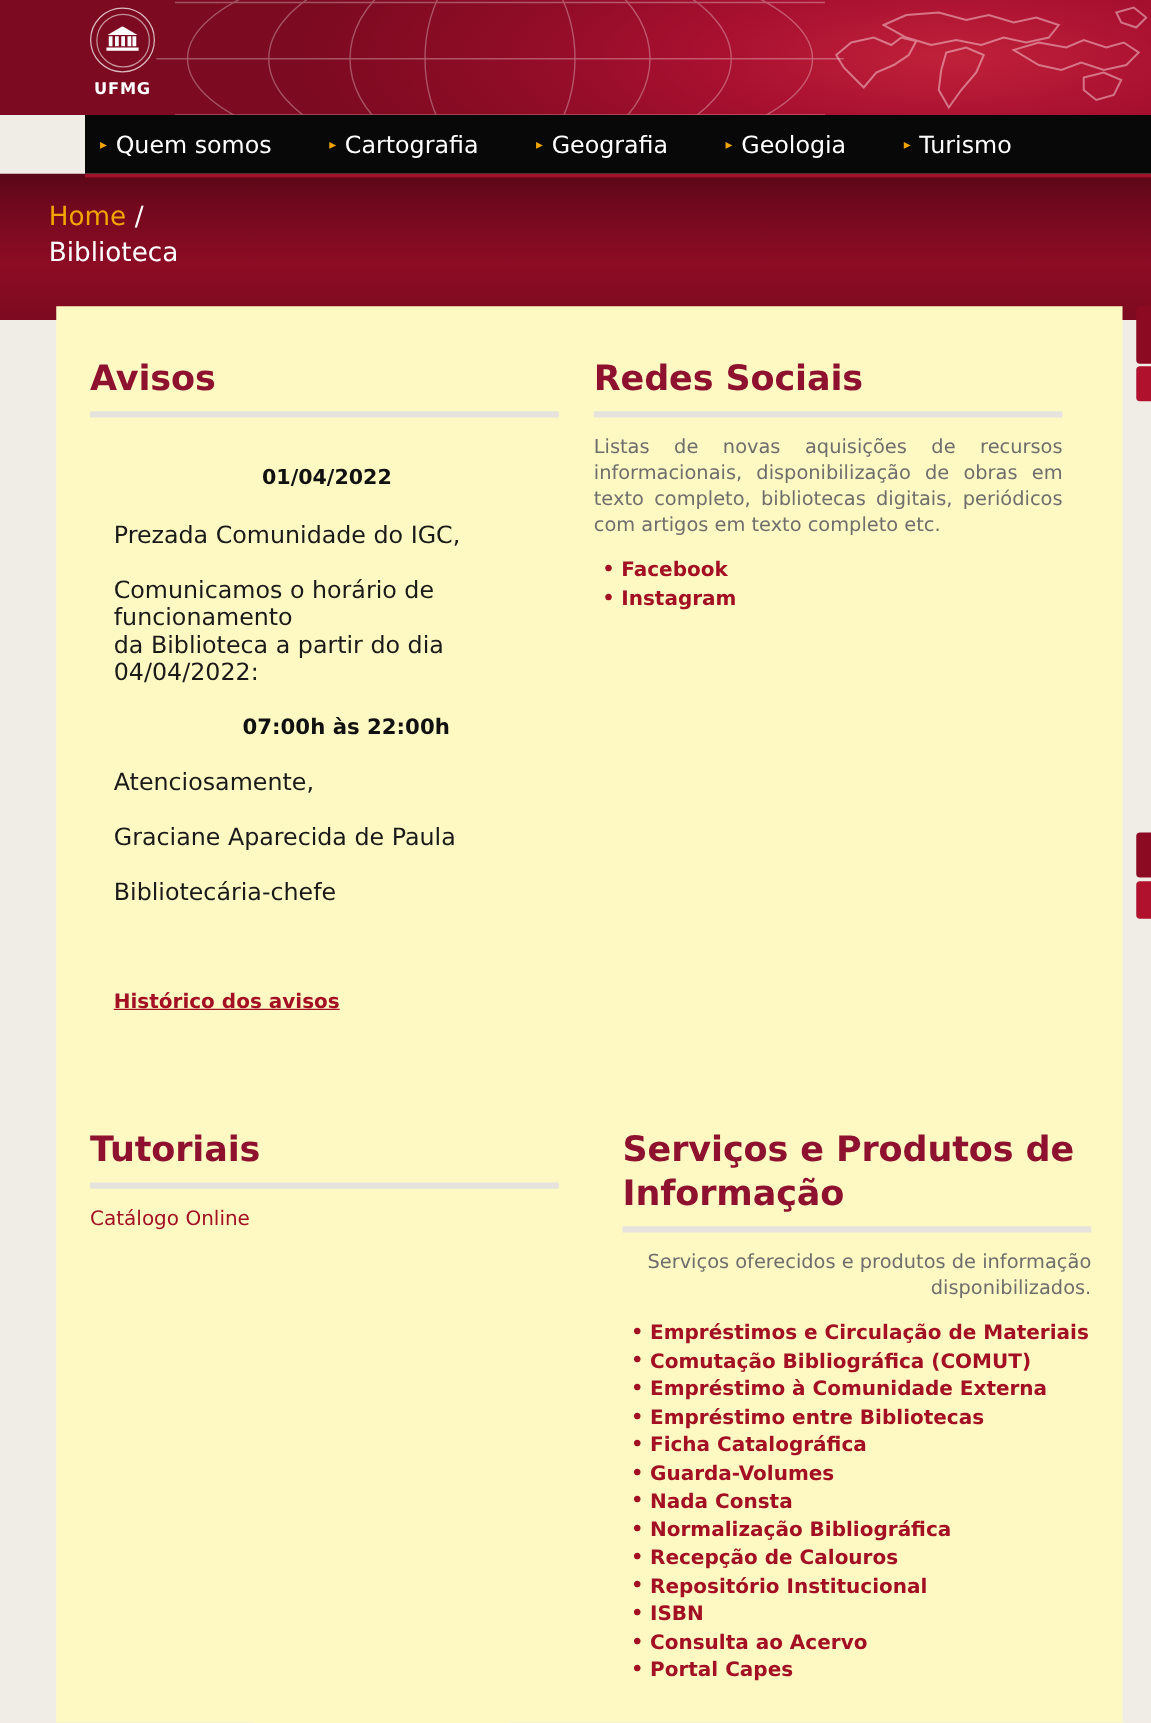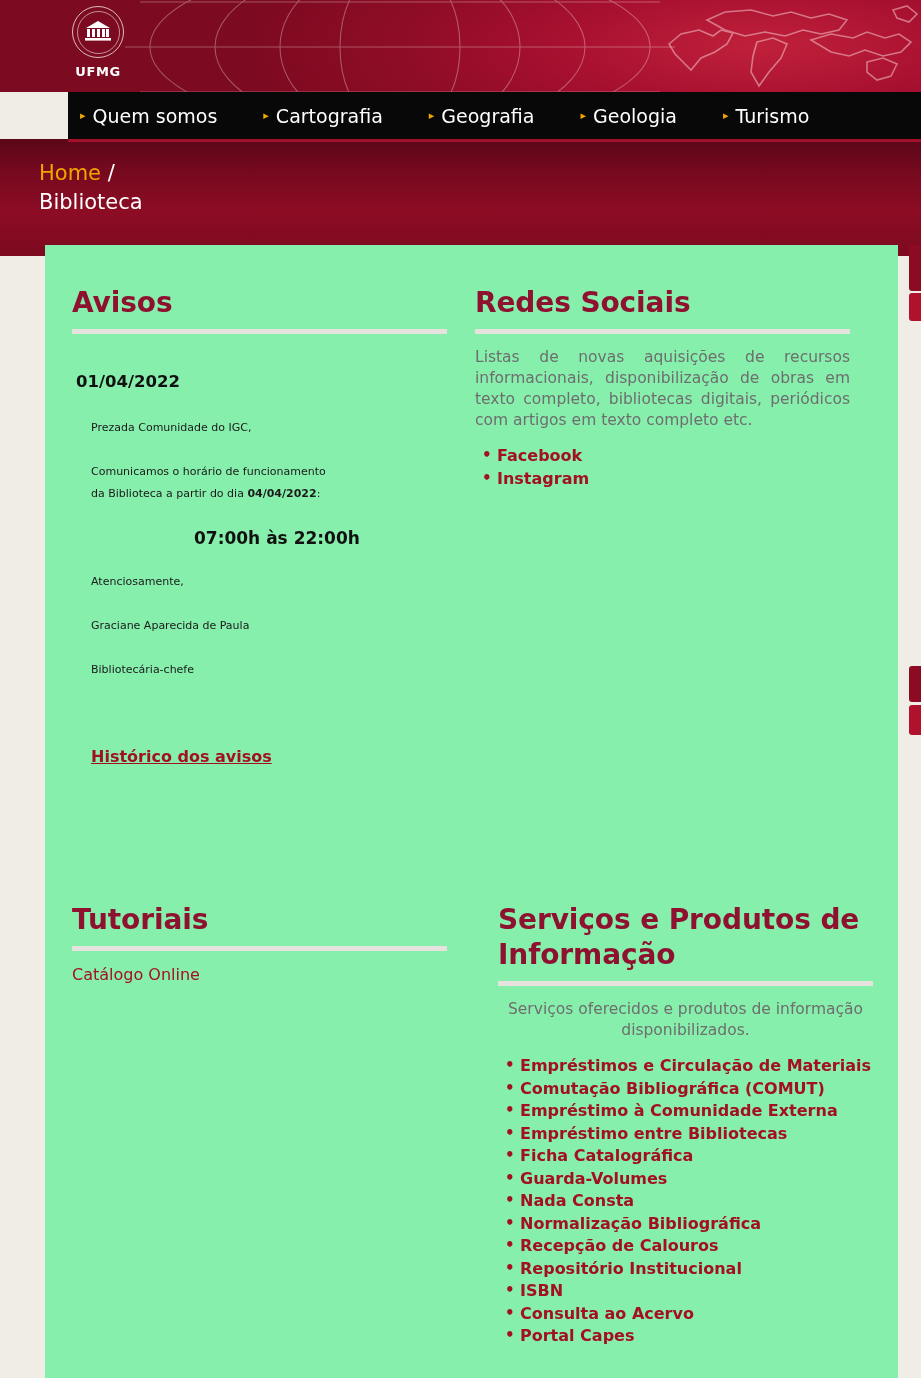--- a/index.html
+++ b/index.html
@@ -149,21 +149,21 @@
     cursor: pointer;
   }
   .side-tab.dark { background: #8c0b22; }
 
   
   .card {
     position: absolute;
     left: 45px; top: 245px;
     width: 853px;
     height: 1133px;
-    background: #86efac;
+    background: #fef9c3;
   }
 
   .block { position: absolute; }
 
   .sect-title {
     color: #8e1230;
     font-size: 28px;
     font-weight: bold;
     line-height: 35px;
     letter-spacing: -.1px;
@@ -174,21 +174,21 @@
     margin-top: 9px;
   }
 
   .intro {
     color: #6e6e6e;
     font-size: 15.5px;
     line-height: 21px;
     text-align: justify;
     margin-top: 13px;
   }
-  .intro.left { text-align: center; }
+  .intro.left { text-align: right; }
 
   .linklist {
     list-style: none;
     margin-top: 14px;
     padding-left: 22px;
   }
   .linklist li {
     position: relative;
     color: #a31024;
     font-size: 16px;
@@ -207,29 +207,30 @@
   }
 
   
   .aviso-date {
     margin-top: 37px;
     margin-left: 4px;
     font-size: 16.5px;
     font-weight: bold;
     color: #111;
     line-height: 22px;
+    text-align: center;
   }
   .aviso-body { margin-top: 24px; margin-left: 19px; }
   .aviso-p {
     color: #1a1a1a;
-    font-size: 11px;
+    font-size: 19px;
     line-height: 22px;
     margin-bottom: 22px;
   }
-  .aviso-p b { font-weight: bold; }
+  .aviso-p b { font-weight: normal; }
   .aviso-hours {
     color: #111;
     font-size: 17px;
     font-weight: bold;
     line-height: 22px;
     margin: 0 0 22px 103px;
   }
   .hist-link {
     display: inline-block;
     margin-top: 44px;

